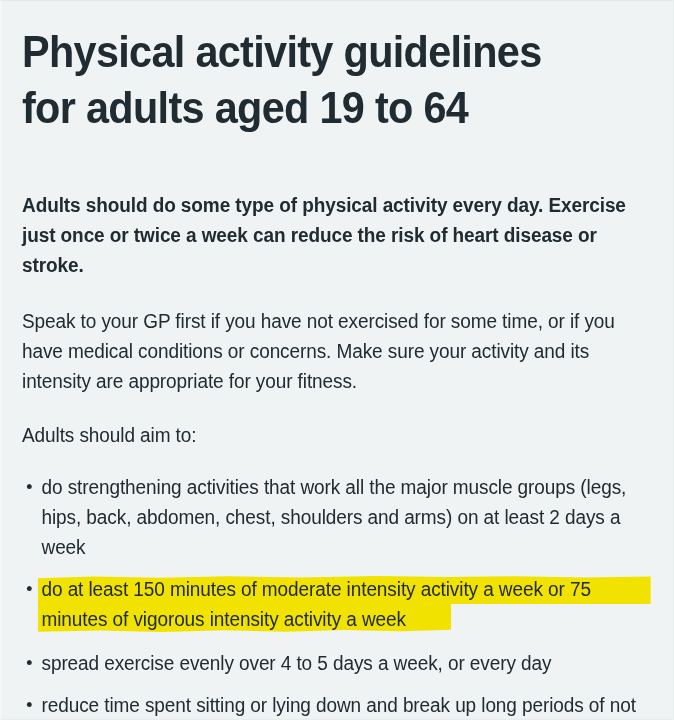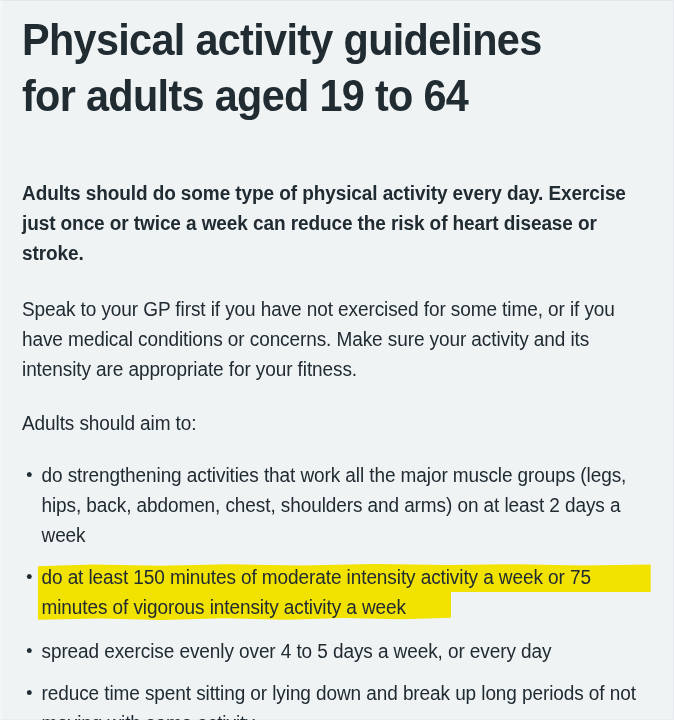--- a/index.html
+++ b/index.html
@@ -16,21 +16,21 @@
   .page {
     position: relative;
     box-sizing: border-box;
     width: 674px;
     height: 720px;
     background: #eff3f4;
     border-top: 1px solid #e3e9eb;
     border-left: 2px solid #f4f7f8;
     border-right: 1px solid #e7ecee;
     border-bottom: 1px solid #e7ecee;
-    padding: 0 20px;
+    padding: 12px 20px;
   }
 
   .page-title {
     margin: 0;
     padding-top: 11px;
     color: #212b32;
     font-family: "Liberation Sans", sans-serif;
     font-weight: bold;
     font-size: 44px;
     line-height: 56px;

